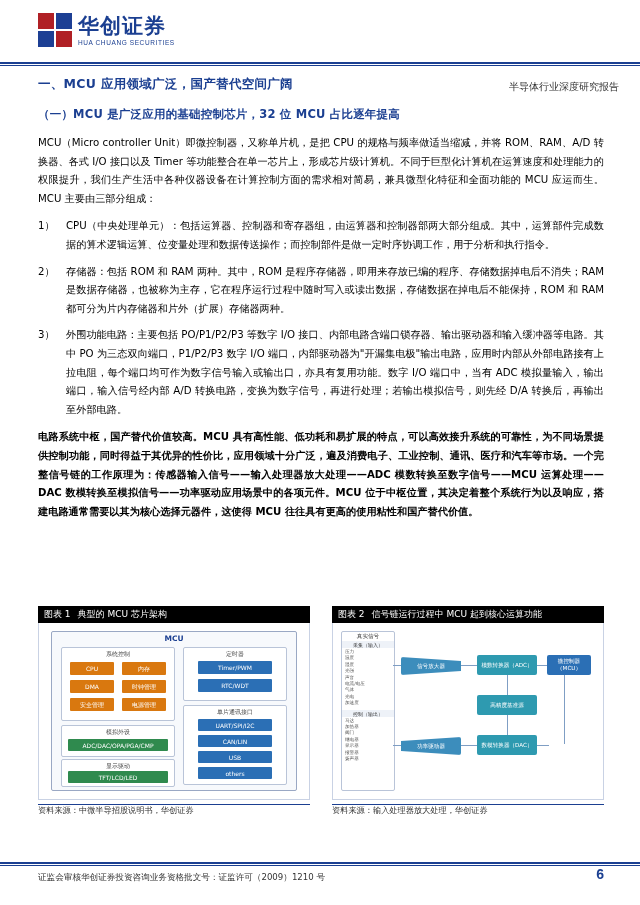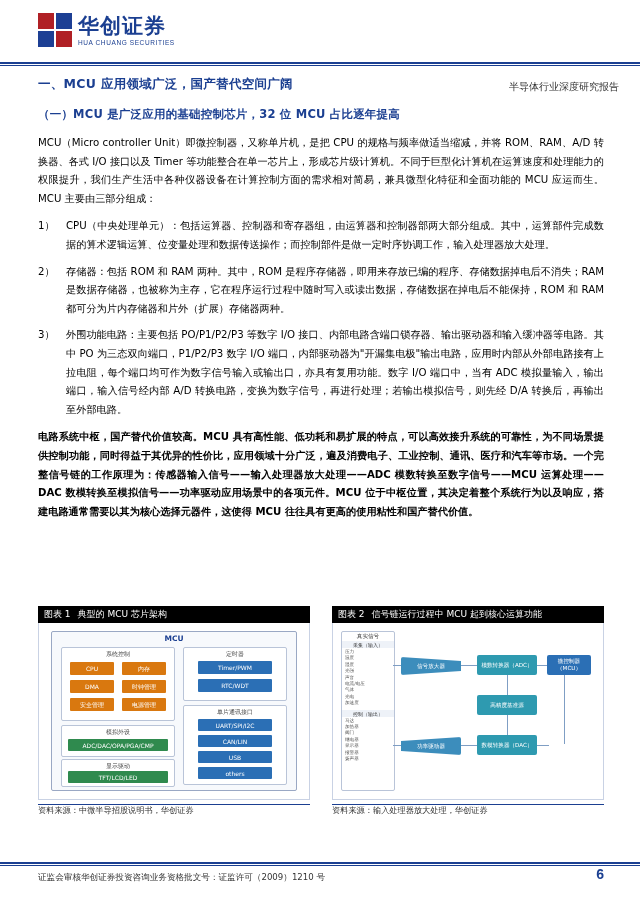--- a/index.html
+++ b/index.html
@@ -187,21 +187,21 @@
   <div class="header-rule2"></div>
 
   <div class="content">
     <h1 class="sec">一、MCU 应用领域广泛，国产替代空间广阔</h1>
     <h2 class="sub">（一）MCU 是广泛应用的基础控制芯片，32 位 MCU 占比逐年提高</h2>
     <p class="para">MCU（Micro controller Unit）即微控制器，又称单片机，是把 CPU 的规格与频率做适当缩减，并将 ROM、RAM、A/D 转换器、各式 I/O 接口以及 Timer 等功能整合在单一芯片上，形成芯片级计算机。不同于巨型化计算机在运算速度和处理能力的权限提升，我们生产生活中各种仪器设备在计算控制方面的需求相对简易，兼具微型化特征和全面功能的 MCU 应运而生。MCU 主要由三部分组成：</p>
 
     <ol class="mlist">
       <li>
         <span class="num">1）</span>
-        <span>CPU（中央处理单元）：包括运算器、控制器和寄存器组，由运算器和控制器部两大部分组成。其中，运算部件完成数据的算术逻辑运算、位变量处理和数据传送操作；而控制部件是做一定时序协调工作，输入处理器放大处理。</span>
+        <span>CPU（中央处理单元）：包括运算器、控制器和寄存器组，由运算器和控制器部两大部分组成。其中，运算部件完成数据的算术逻辑运算、位变量处理和数据传送操作；而控制部件是做一定时序协调工作，用于分析和执行指令。</span>
       </li>
       <li>
         <span class="num">2）</span>
         <span>存储器：包括 ROM 和 RAM 两种。其中，ROM 是程序存储器，即用来存放已编的程序、存储数据掉电后不消失；RAM 是数据存储器，也被称为主存，它在程序运行过程中随时写入或读出数据，存储数据在掉电后不能保持，ROM 和 RAM 都可分为片内存储器和片外（扩展）存储器两种。</span>
       </li>
       <li>
         <span class="num">3）</span>
         <span>外围功能电路：主要包括 PO/P1/P2/P3 等数字 I/O 接口、内部电路含端口锁存器、输出驱动器和输入缓冲器等电路。其中 PO 为三态双向端口，P1/P2/P3 数字 I/O 端口，内部驱动器为"开漏集电极"输出电路，应用时内部从外部电路接有上拉电阻，每个端口均可作为数字信号输入或输出口，亦具有复用功能。数字 I/O 端口中，当有 ADC 模拟量输入，输出端口，输入信号经内部 A/D 转换电路，变换为数字信号，再进行处理；若输出模拟信号，则先经 D/A 转换后，再输出至外部电路。</span>
       </li>
     </ol>

